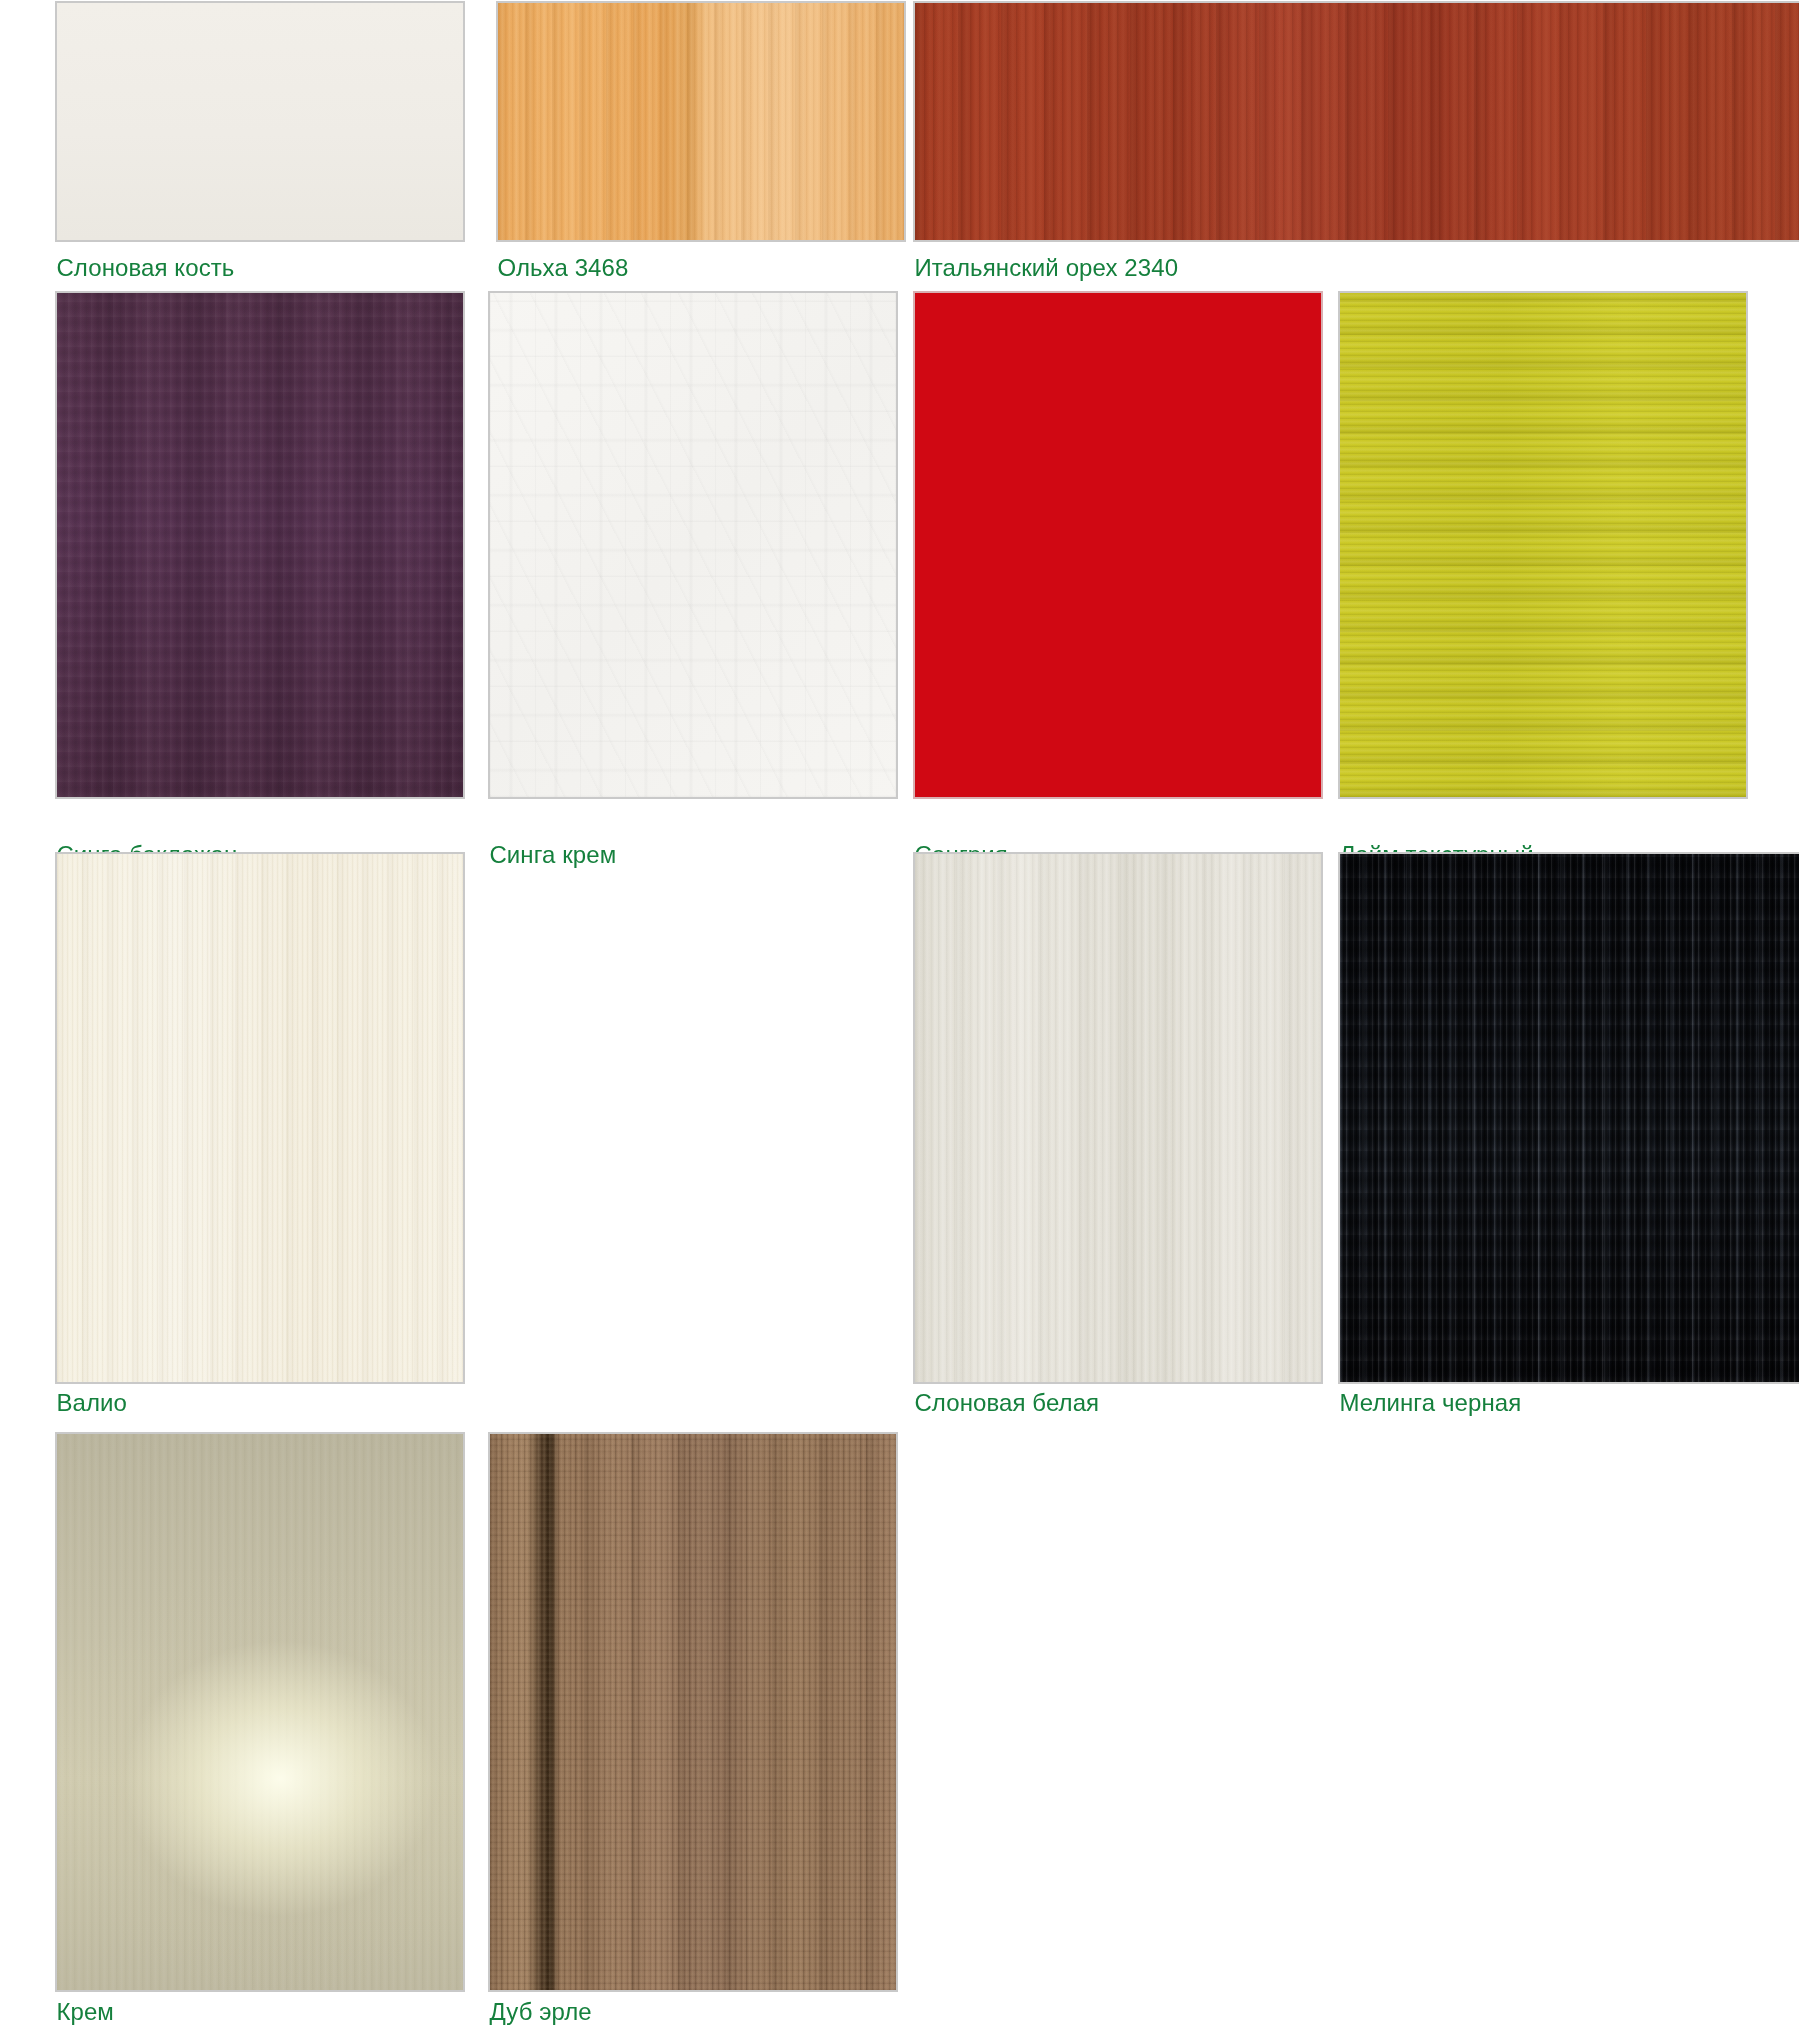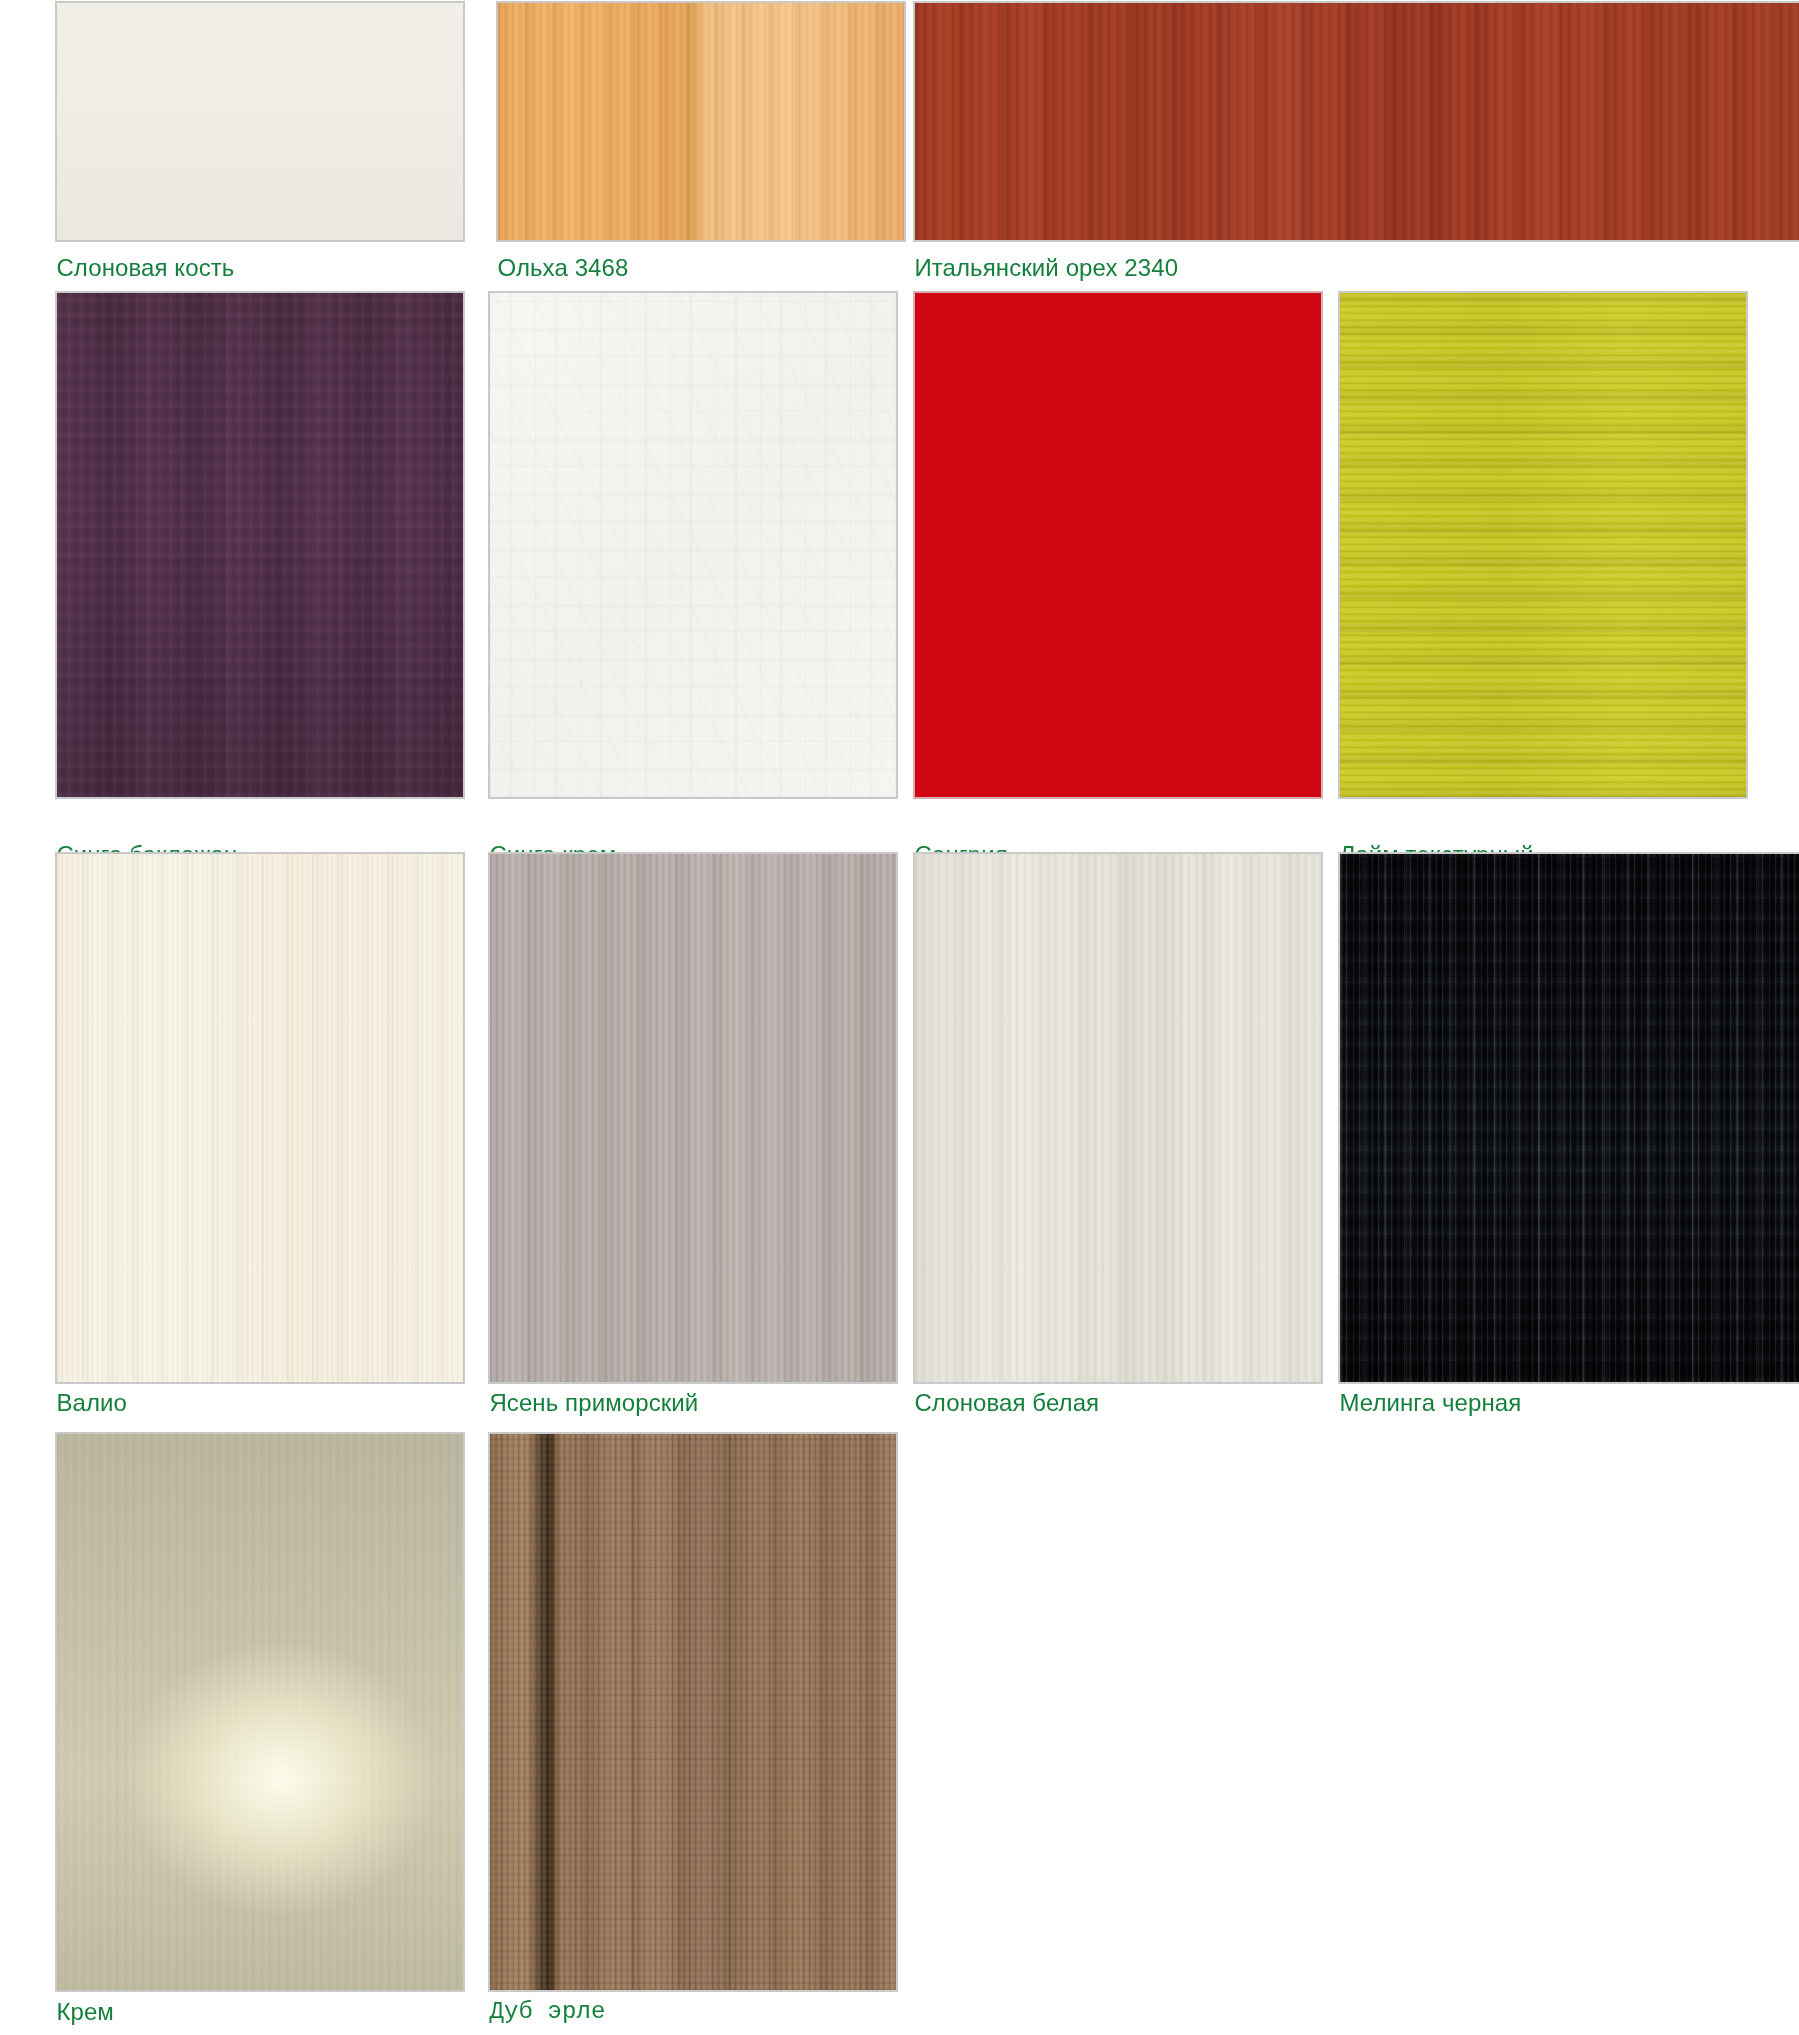--- a/index.html
+++ b/index.html
@@ -328,26 +328,20 @@
     <div class="swatch-label" style="bottom:-267px;">Лайм текстурный</div>
   </div>
 
   <div class="swatch-card" style="left:55px; top:852px; width:410px; height:566px;">
     <div class="swatch-image" style="height:532px;">
       <div class="tex tex-valio"></div>
     </div>
     <div class="swatch-label">Валио</div>
   </div>
 
-  <div class="swatch-card" style="left:488px; top:852px; width:410px; height:566px;">
-    <div class="swatch-image" style="height:532px;">
-      <div class="tex tex-ash"></div>
-    </div>
-    <div class="swatch-label">Ясень приморский</div>
-  </div>
 
   <div class="swatch-card" style="left:913px; top:852px; width:410px; height:566px;">
     <div class="swatch-image" style="height:532px;">
       <div class="tex tex-melwhite"></div>
     </div>
     <div class="swatch-label">Слоновая белая</div>
   </div>
 
   <div class="swatch-card" style="left:1338px; top:852px; width:484px; height:566px;">
     <div class="swatch-image" style="height:532px;">
@@ -356,21 +350,21 @@
     <div class="swatch-label">Мелинга черная</div>
   </div>
 
   <div class="swatch-card" style="left:55px; top:1432px; width:410px; height:595px;">
     <div class="swatch-image" style="height:560px;">
       <div class="tex tex-krem"></div>
     </div>
     <div class="swatch-label">Крем</div>
   </div>
 
-  <div class="swatch-card" style="left:488px; top:1432px; width:410px; height:595px;font-family:Liberation Mono, monospace;">
+  <div class="swatch-card" style="left:488px; top:1432px; width:410px; height:595px;">
     <div class="swatch-image" style="height:560px;">
       <div class="tex tex-oak"></div>
     </div>
     <div class="swatch-label">Дуб эрле</div>
   </div>
 
 </div>
 
 
 </body></html>

